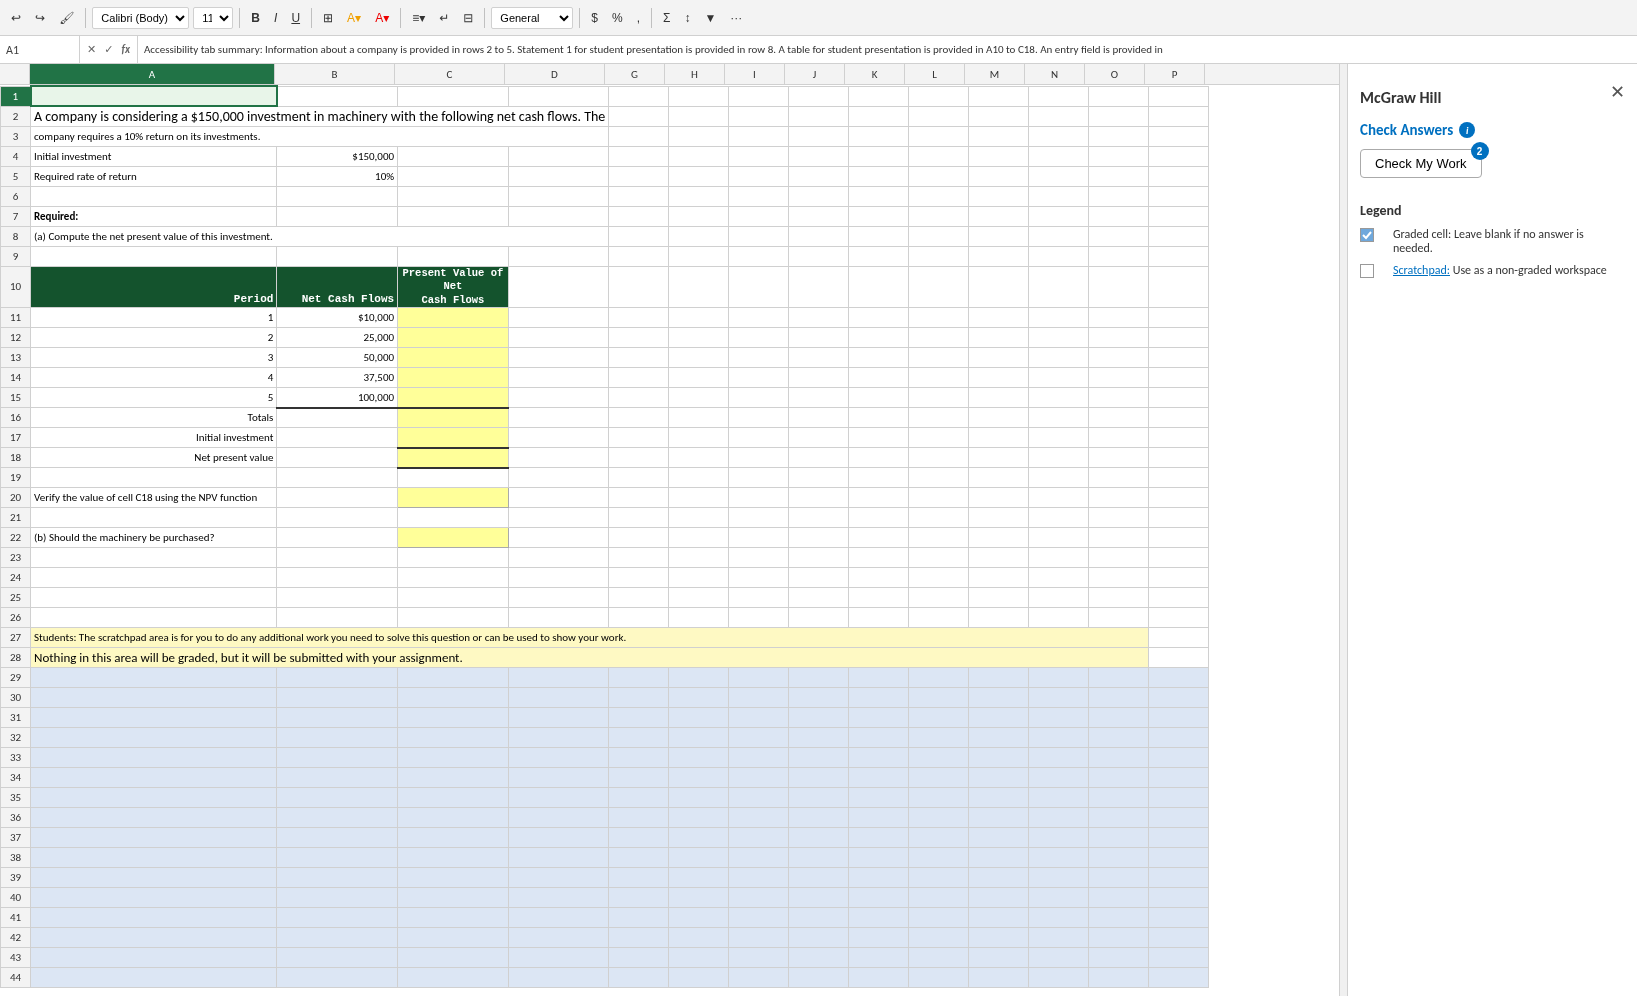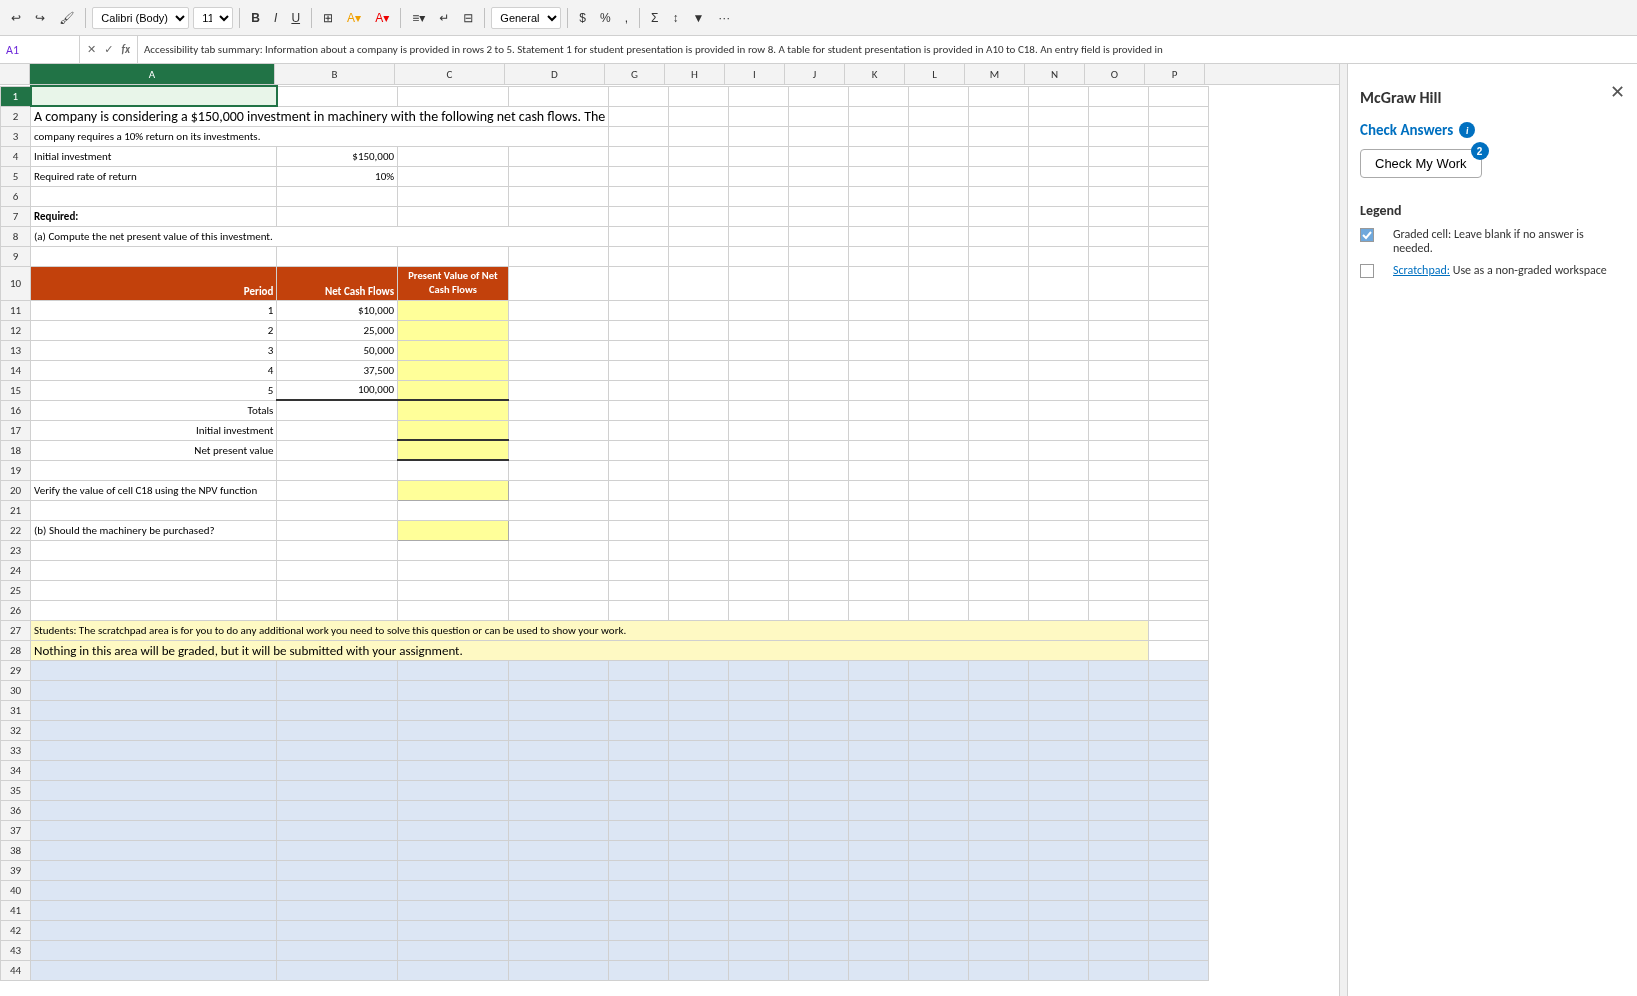--- a/index.html
+++ b/index.html
@@ -43,21 +43,21 @@
       border-bottom: 1px solid #d0d0d0;
       height: 28px;
       flex-shrink: 0;
       background: #fff;
     }
     .cell-ref {
       width: 80px;
       border-right: 1px solid #d0d0d0;
       padding: 0 6px;
       font-size: 12px;
-      color: #6d28d9;
+      color: #404040;
       display: flex; align-items: center;
       height: 100%;
     }
     .formula-icons {
       display: flex; align-items: center; gap: 2px;
       padding: 0 4px;
       border-right: 1px solid #d0d0d0;
       height: 100%;
     }
     .formula-icons span { font-size: 11px; color: #666; cursor: pointer; padding: 1px 3px; }
@@ -138,21 +138,21 @@
       text-align: center;
       font-size: 11px;
       color: #333;
       border-right: 1px solid #d0d0d0;
     }
     .row-num.selected { background: #217346; color: white; }
 
     
     .cell-bold { font-weight: bold; }
     .cell-right { text-align: right; }
-    .cell-blue-header { background-color: #c2410c; color: #fff; font-weight: bold; vertical-align: middle; }
+    .cell-blue-header { background-color: #14532d; color: #fff; font-weight: bold; vertical-align: middle; font-family: Liberation Mono, monospace; }
     .cell-yellow { background-color: #ffff99; }
     .cell-scratchpad-bg { background-color: #dce6f4; }
     .cell-scratchpad-header { background-color: #fef9c3; }
 
     
     .right-panel {
       width: 290px;
       min-width: 290px;
       border-left: 1px solid #d0d0d0;
       background: #fff;
@@ -283,21 +283,21 @@
   <button class="toolbar-btn" style="text-decoration:underline">U</button>
   <div class="toolbar-sep"></div>
   <button class="toolbar-btn">⊞</button>
   <button class="toolbar-btn" style="color:#f0a000">A▾</button>
   <button class="toolbar-btn" style="color:#e00">A▾</button>
   <div class="toolbar-sep"></div>
   <button class="toolbar-btn">≡▾</button>
   <button class="toolbar-btn">↵</button>
   <button class="toolbar-btn">⊟</button>
   <div class="toolbar-sep"></div>
-  <select class="font-selector" style="width:70px">
+  <select class="font-selector" style="width:82px">
     <option>General</option>
   </select>
   <div class="toolbar-sep"></div>
   <button class="toolbar-btn">$</button>
   <button class="toolbar-btn">%</button>
   <button class="toolbar-btn">,</button>
   <div class="toolbar-sep"></div>
   <button class="toolbar-btn">Σ</button>
   <button class="toolbar-btn">↕</button>
   <button class="toolbar-btn">▼</button>

